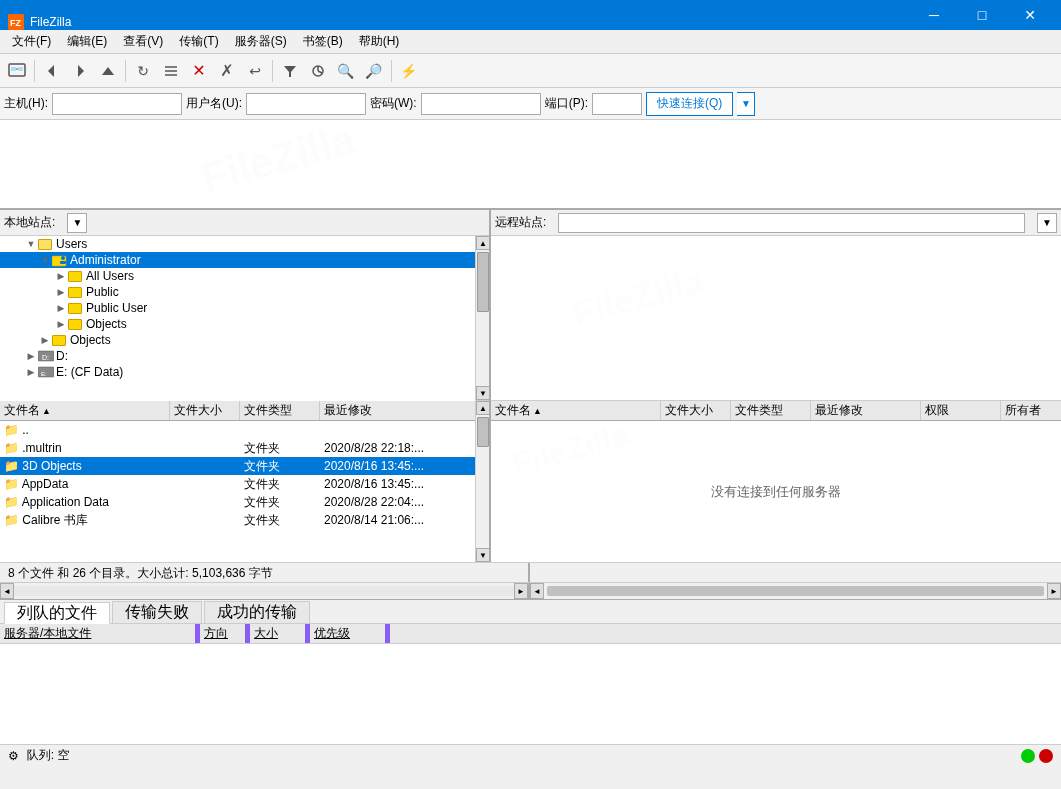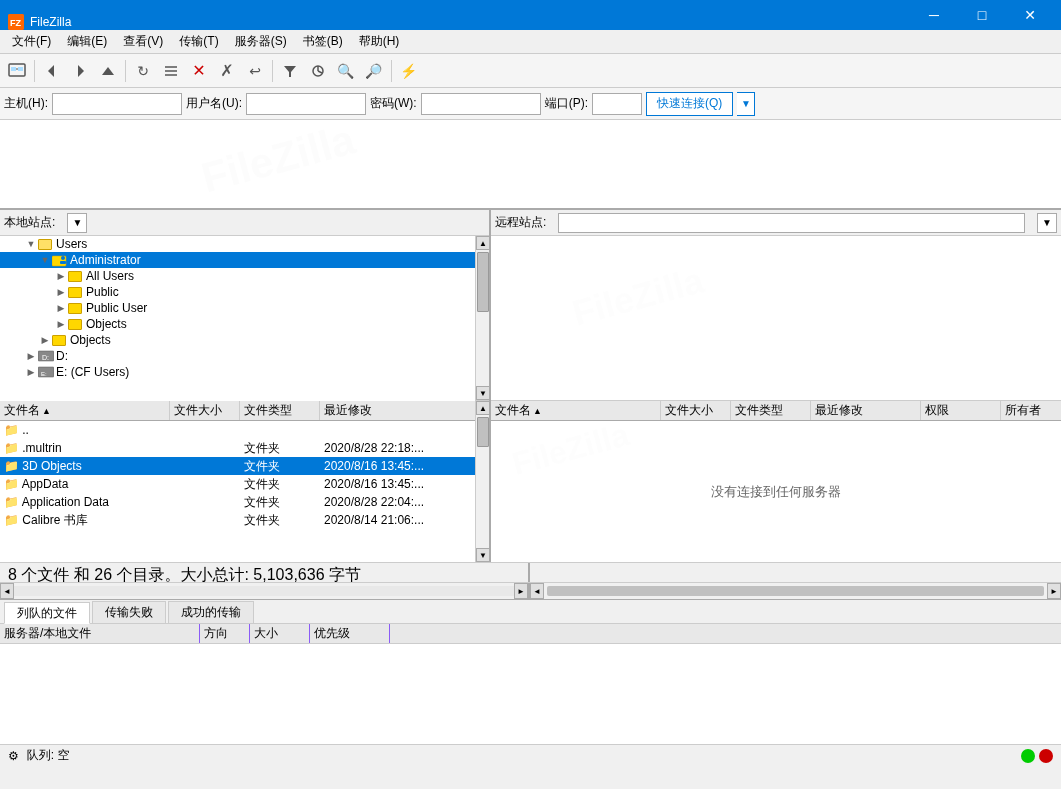--- a/index.html
+++ b/index.html
@@ -70,25 +70,25 @@
     .col-remote-name { width: 170px; }
     .col-remote-size { width: 70px; }
     .col-remote-type { width: 80px; }
     .col-remote-modified { width: 110px; }
     .col-remote-perm { width: 80px; }
     .col-remote-owner { width: 60px; }
     
     
     .transfer-panel { background: #f5f5f5; border-top: 2px solid #aaa; flex-shrink: 0; }
     .transfer-tabs { display: flex; border-bottom: 1px solid #ccc; background: #f0f0f0; height: 24px; align-items: flex-end; padding: 0 4px; gap: 2px; }
-    .transfer-tab { padding: 3px 12px; font-size: 12px; cursor: pointer; border: 1px solid #ccc; border-bottom: none; background: #e8e8e8; height: 22px; display: flex; align-items: center; }
+    .transfer-tab { padding: 3px 12px; font-size: 16px; cursor: pointer; border: 1px solid #ccc; border-bottom: none; background: #e8e8e8; height: 22px; display: flex; align-items: center; }
     .transfer-tab.active { background: white; border-bottom: 1px solid white; margin-bottom: -1px; }
     .transfer-body { height: 120px; background: white; overflow: auto; display: flex; flex-direction: column; }
     .transfer-header { display: flex; background: #e8e8e8; border-bottom: 1px solid #ccc; height: 20px; align-items: center; font-size: 12px; }
-    .transfer-col { padding: 0 4px; border-right: 1px solid #8b5cf6; height: 100%; display: flex; align-items: center; }
+    .transfer-col { padding: 0 4px; border-right: 5px solid #8b5cf6; height: 100%; display: flex; align-items: center; text-decoration: underline; }
     .tc-server { width: 200px; }
     .tc-direction { width: 50px; }
     .tc-remote { width: 200px; }
     .tc-size { width: 60px; }
     .tc-priority { width: 80px; }
     .tc-status { width: 200px; }
     
     
     .bottom-bar { height: 22px; background: #f0f0f0; border-top: 1px solid #ccc; display: flex; align-items: center; padding: 0 8px; font-size: 12px; justify-content: space-between; }
     .queue-status { display: flex; align-items: center; gap: 8px; }
@@ -308,21 +308,21 @@
 
         <div class="tree-item" style="padding-left:4px;">
           <span class="tree-indent" style="width:20px;"></span>
           <span class="tree-toggle">▶</span>
           <span class="tree-icon">
             <svg width="16" height="14" viewBox="0 0 16 14">
                 <rect x="0" y="2" width="16" height="10" rx="1" fill="#888" stroke="#555" stroke-width="0.5"></rect>
                 <text x="3" y="11" font-size="6" fill="white">E:</text>
               </svg>
           </span>
-          <span>E: (CF Users)</span>
+          <span>E: (CF Data)</span>
         </div>
       </div>
 
       <div class="scrollbar">
         <div class="scroll-btn">▲</div>
         <div class="scroll-track">
           <div class="scroll-thumb" style="top:2px; height:60px;"></div>
         </div>
         <div class="scroll-btn">▼</div>
       </div>
@@ -454,21 +454,21 @@
         <div style="flex:1; background:white; display:flex; align-items:center; justify-content:center; position:relative;">
           <div class="watermark" style="top:10px; left:20px; transform:rotate(-15deg); font-size:32px; opacity:0.1;">FileZilla</div>
           <span style="color:#666; font-size:13px;">没有连接到任何服务器</span>
         </div>
       </div>
     </div>
   </div>
 </div>
 
 <div style="display:flex; height:20px; border-top:1px solid #ccc;">
-  <div style="width:530px; padding:2px 8px; font-size:16px; background:#f0f0f0; border-right:2px solid #aaa; overflow:hidden; white-space:nowrap;">
+  <div style="width:530px; padding:2px 8px; font-size:12px; background:#f0f0f0; border-right:2px solid #aaa; overflow:hidden; white-space:nowrap;">
     <span>8 个文件 和 26 个目录。大小总计: 5,103,636 字节</span>
   </div>
 </div>
 
 <div style="display:flex; height:16px; border-top:1px solid #ccc;">
   <div style="width:530px; height:16px; background:#f0f0f0; border-right:2px solid #aaa; display:flex; align-items:center;">
     <div style="width:14px; height:16px; background:#e0e0e0; border:1px solid #aaa; display:flex; align-items:center; justify-content:center; font-size:8px; cursor:pointer; flex-shrink:0;">◄</div>
     <div style="flex:1; height:10px; background:#e8e8e8; margin:3px 0;"></div>
     <div style="width:14px; height:16px; background:#e0e0e0; border:1px solid #aaa; display:flex; align-items:center; justify-content:center; font-size:8px; cursor:pointer; flex-shrink:0;">►</div>
   </div>

